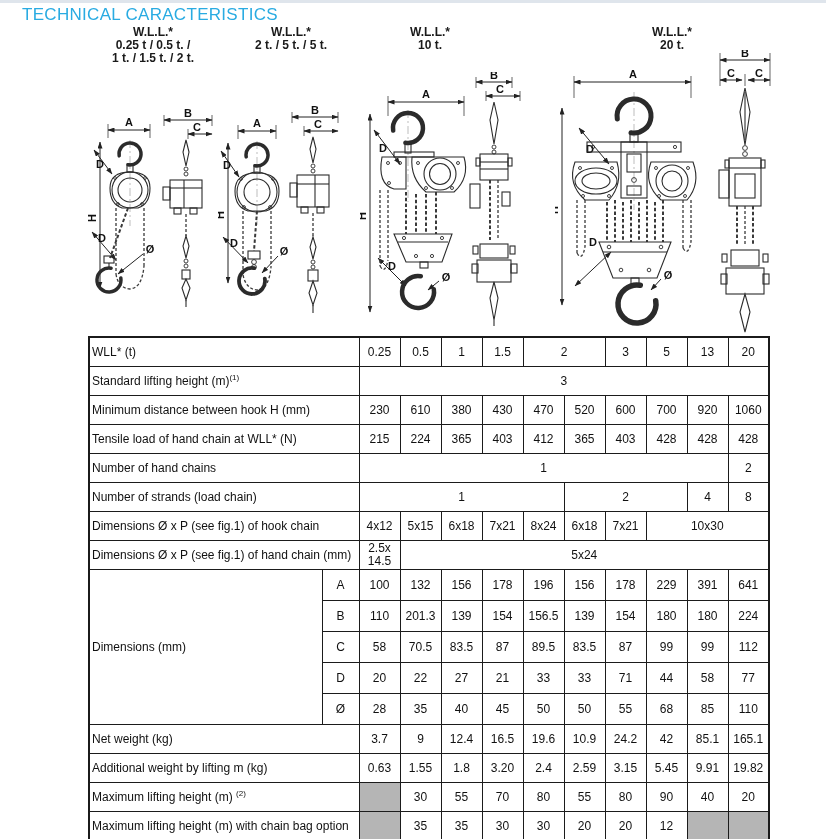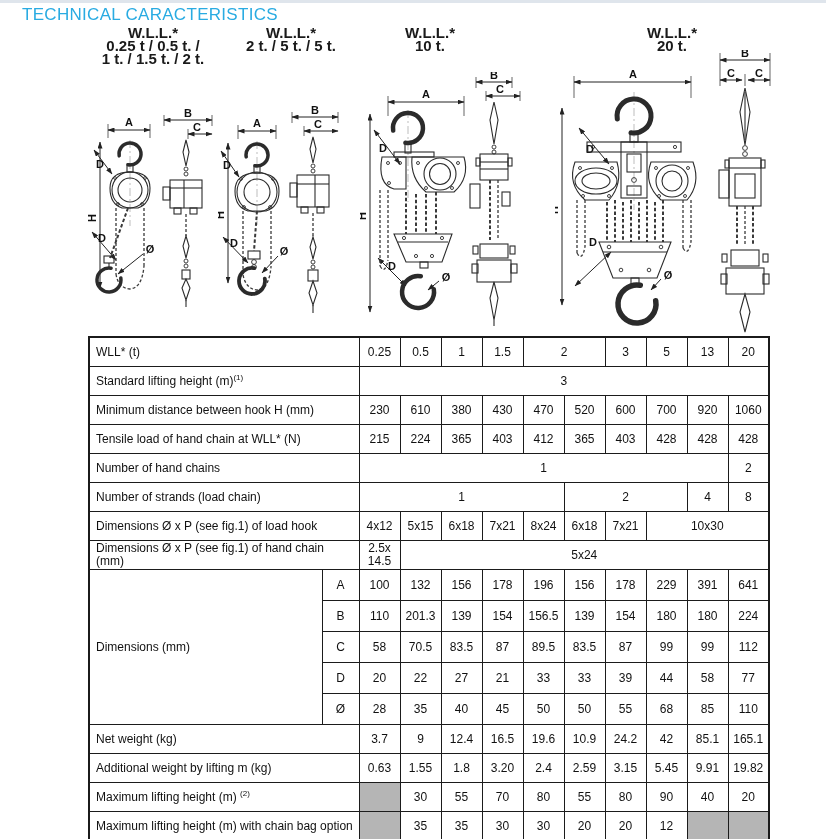--- a/index.html
+++ b/index.html
@@ -1,37 +1,37 @@
 <!DOCTYPE html>
 <html style="--accent: #29abe2; --cellgray: #b5b5b5;"><head>
 <meta charset="utf-8">
 <style>
   html,body{margin:0;padding:0;background:#fff;}
   .page{position:relative;width:826px;height:839px;background:#fff;overflow:hidden;
         font-family:"Liberation Sans","DejaVu Sans",sans-serif;color:#111;}
   .top-edge{position:absolute;top:0;left:0;right:0;height:3px;background:#dfe5ec;}
   .title{position:absolute;left:22px;top:5px;margin:0;font-size:17px;font-weight:normal;
          letter-spacing:.3px;color:var(--accent,#29abe2);}
-  .cap{position:absolute;top:26px;text-align:center;font-size:15px;font-weight:bold;
+  .cap{position:absolute;top:26px;text-align:center;font-size:12px;font-weight:bold;
        line-height:13px;color:#1a1a1a;}
   .diagram{position:absolute;}
   svg text{font-family:"Liberation Sans","DejaVu Sans",sans-serif;font-size:11px;font-weight:bold;fill:#111;}
   .dim-line{stroke:#222;stroke-width:1;fill:none;}
   .ext{stroke:#222;stroke-width:.7;fill:none;}
   .draw{stroke:#2b2b2b;stroke-width:1.1;fill:none;}
   .axis{stroke:#909090;stroke-width:.6;fill:none;stroke-dasharray:8 3 2 3;}
   .hook{stroke:#2b2b2b;fill:none;stroke-linecap:round;}
   .chain{stroke:#3a3a3a;stroke-width:2;stroke-dasharray:3.5 2.2;fill:none;}
   .hchain{stroke:#3a3a3a;stroke-width:1.3;stroke-dasharray:3 2;fill:none;}
   .bolt{fill:none;stroke:#2b2b2b;stroke-width:.9;}
   .spec{position:absolute;left:88px;top:336px;border-collapse:collapse;table-layout:fixed;
         border:2px solid #1b1b1b;}
   .spec td{border:1px solid #1b1b1b;font-size:12px;height:26px;line-height:13px;
            padding:1px 2px;text-align:center;vertical-align:middle;white-space:pre-line;}
-  .spec td.lbl{text-align:left;padding-left:6px;padding-right:4px;margin-left:48px;}
+  .spec td.lbl{text-align:left;padding-right:4px;margin-left:48px;}
   .spec td.letter{text-align:center;}
   .spec tr.dim td{height:28px;}
   .spec td.gray{background:var(--cellgray,#b5b5b5);}
   .spec sup{font-size:8px;line-height:0;}
 </style>
 </head>
 <body>
 
 <div class="page">
   <div class="top-edge"></div>
@@ -481,21 +481,21 @@
           <td class="val">2</td>
         </tr>
         <tr>
           <td class="lbl" colspan="2">Number of strands (load chain)</td>
           <td class="val" colspan="5">1</td>
           <td class="val" colspan="3">2</td>
           <td class="val">4</td>
           <td class="val">8</td>
         </tr>
         <tr>
-          <td class="lbl" colspan="2">Dimensions Ø x P (see fig.1) of load hook</td>
+          <td class="lbl" colspan="2">Dimensions Ø x P (see fig.1) of hook chain</td>
           <td class="val">4x12</td>
           <td class="val">5x15</td>
           <td class="val">6x18</td>
           <td class="val">7x21</td>
           <td class="val">8x24</td>
           <td class="val">6x18</td>
           <td class="val">7x21</td>
           <td class="val" colspan="3">10x30</td>
         </tr>
         <tr>
@@ -545,21 +545,21 @@
           <td class="val">112</td>
         </tr>
         <tr class="dim">
           <td class="letter">D</td>
           <td class="val">20</td>
           <td class="val">22</td>
           <td class="val">27</td>
           <td class="val">21</td>
           <td class="val">33</td>
           <td class="val">33</td>
-          <td class="val">39</td>
+          <td class="val">71</td>
           <td class="val">44</td>
           <td class="val">58</td>
           <td class="val">77</td>
         </tr>
         <tr class="dim">
           <td class="letter">Ø</td>
           <td class="val">28</td>
           <td class="val">35</td>
           <td class="val">40</td>
           <td class="val">45</td>

